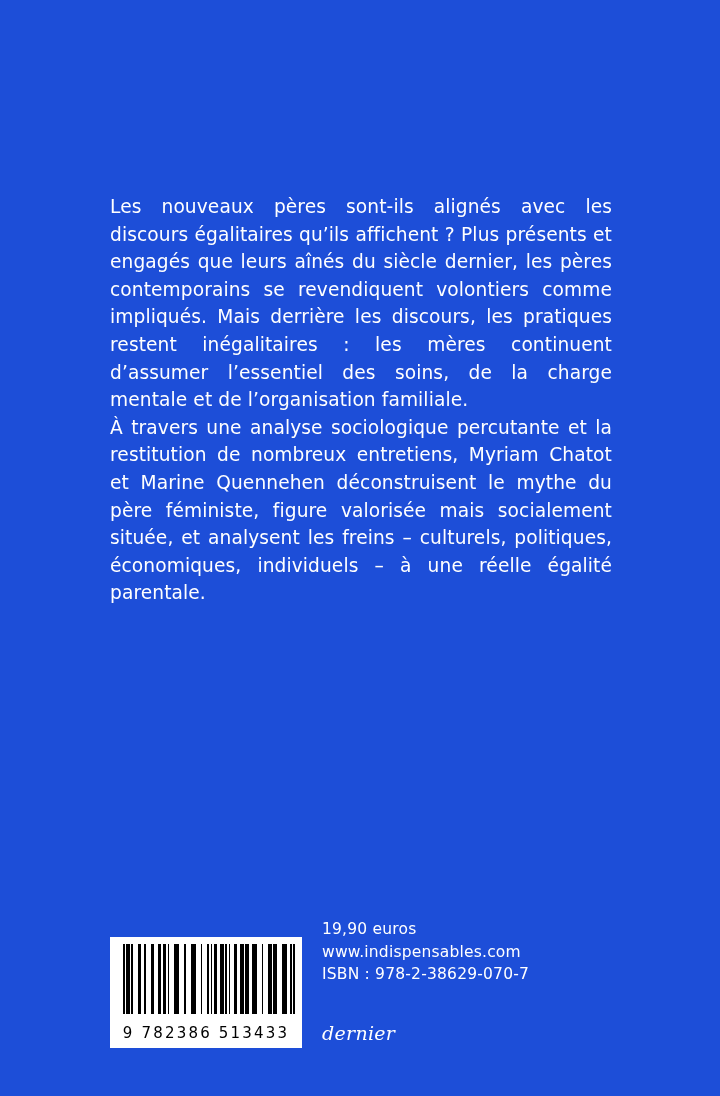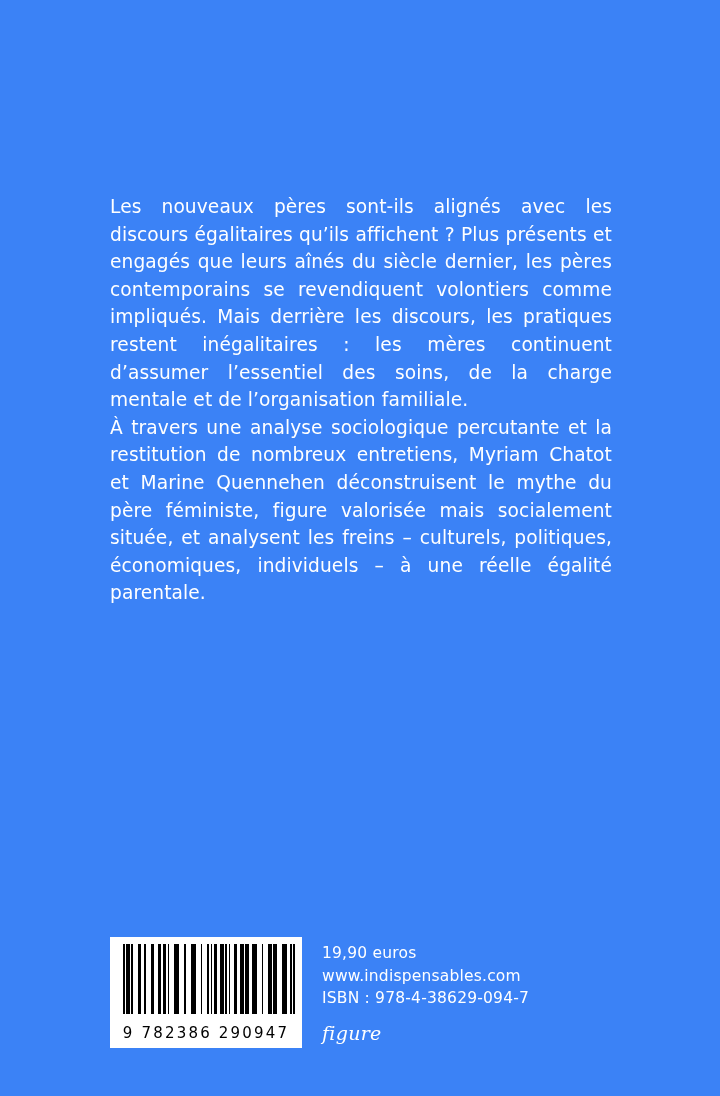--- a/index.html
+++ b/index.html
@@ -10,21 +10,21 @@
     width: 720px;
     height: 1096px;
     background: #b82bb0;
     font-family: "DejaVu Sans", sans-serif;
     overflow: hidden;
     position: relative;
   }
   .page {
     position: absolute;
     inset: 0;
-    background: #3b82f6;
+    background: #1d4ed8;
   }
   .blurb {
     position: absolute;
     left: 110px;
     top: 193px;
     width: 502px;
     color: #ffffff;
     font-size: 18.6px;
     line-height: 27.6px;
     text-align: justify;
@@ -74,21 +74,21 @@
     color: #000;
     text-align: center;
     white-space: nowrap;
   }
   .barcode-digits .lead {
     margin-right: 7px;
   }
   .pub-info {
     position: absolute;
     left: 322px;
-    top: 942px;
+    top: 918px;
     color: #ffffff;
     font-size: 15.5px;
     line-height: 22.5px;
     letter-spacing: 0.2px;
   }
   .pub-info div {
     white-space: nowrap;
   }
   .logo {
     position: absolute;
@@ -168,26 +168,26 @@
           <i style="width: 1.68px; background: transparent;"></i>
           <i style="width: 3.37px;"></i>
           <i style="width: 5.05px; background: transparent;"></i>
           <i style="width: 5.05px;"></i>
           <i style="width: 3.37px; background: transparent;"></i>
           <i style="width: 1.68px;"></i>
           <i style="width: 1.68px; background: transparent;"></i>
           <i style="width: 1.68px;"></i>
         </div>
       <div class="barcode-digits">
-        <span class="lead">9</span><span>782386 290947</span>
+        <span class="lead">9</span><span>782386 513433</span>
       </div>
     </div>
   </div>
 
   <div class="pub-info">
     <div>19,90 euros</div>
     <div>www.indispensables.com</div>
-    <div>ISBN : 978-4-38629-094-7</div>
+    <div>ISBN : 978-2-38629-070-7</div>
   </div>
 
-  <div class="logo">figure</div>
+  <div class="logo">dernier</div>
 
 </div>
 
 </body></html>

